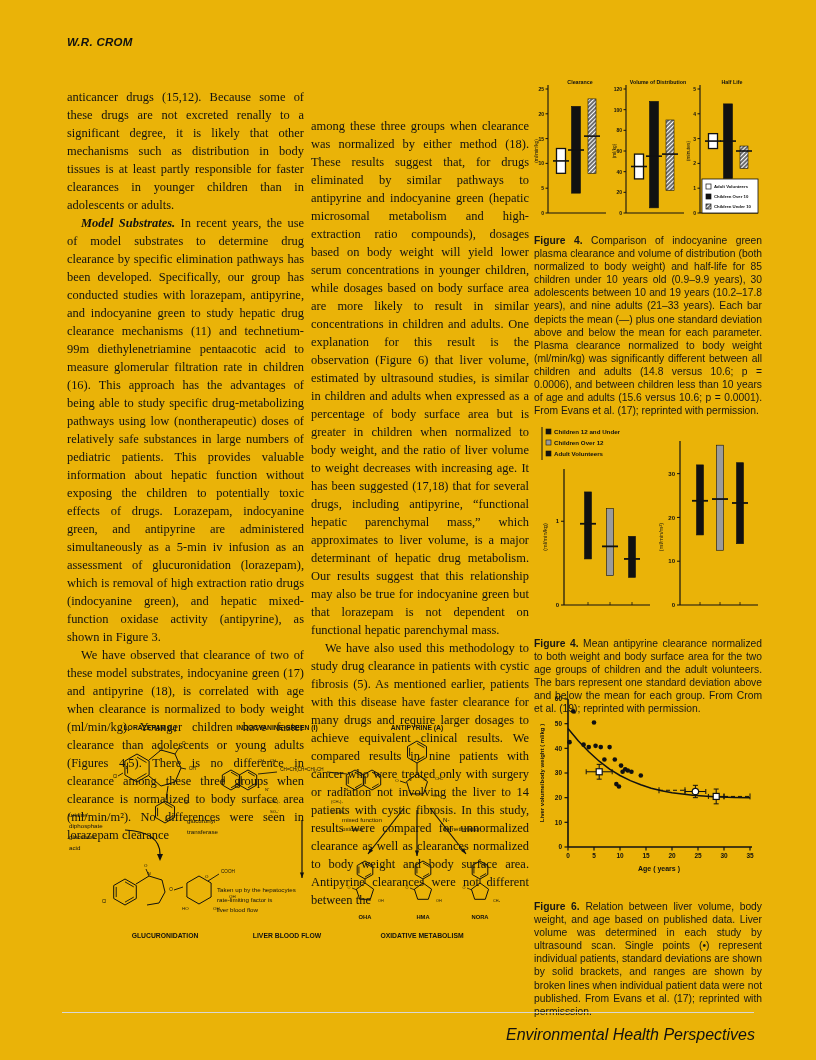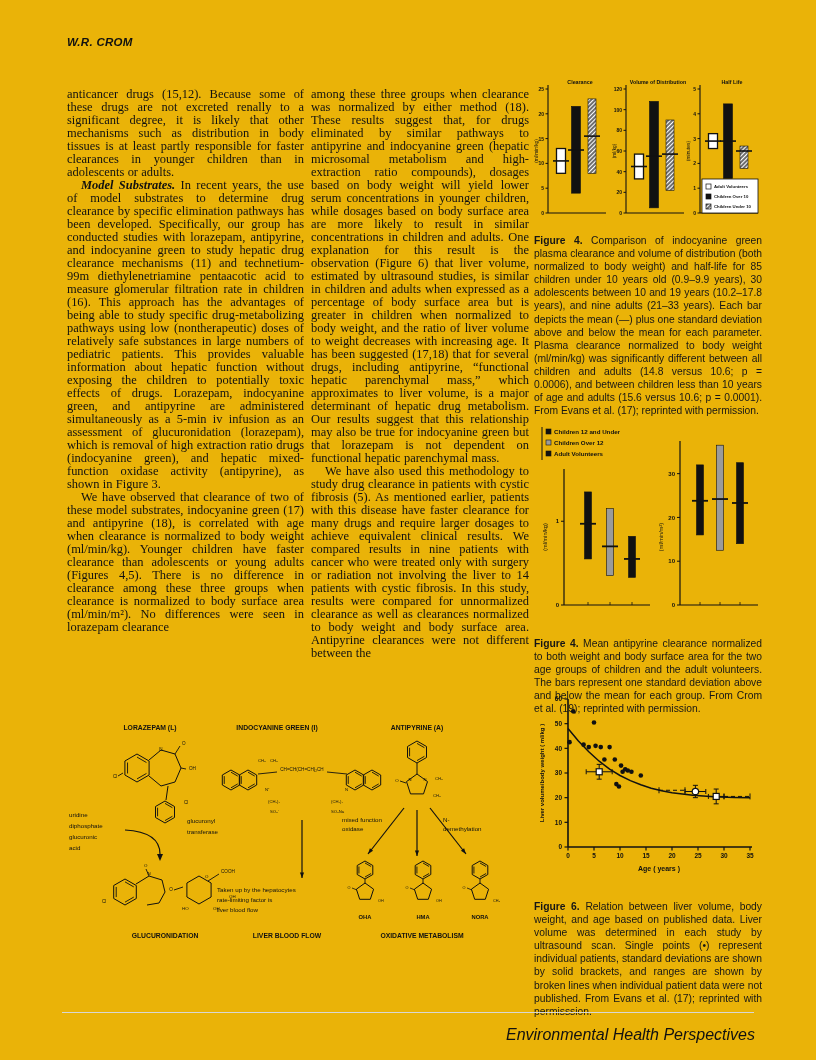--- a/index.html
+++ b/index.html
@@ -1,23 +1,23 @@
 <!DOCTYPE html>
 <html><head>
 <meta charset="utf-8">
 <style>
   html,body{margin:0;padding:0;background:#e8e8e6;}
   .page{position:relative;width:816px;height:1060px;background:#eab308;margin:0 auto;overflow:hidden;
         font-family:"Liberation Serif",serif;color:#111;}
   .running-head{position:absolute;left:67px;top:36px;font-family:"Liberation Sans",sans-serif;
         font-weight:bold;font-style:italic;font-size:11.5px;letter-spacing:.3px;}
-  .col{position:absolute;top:88px;text-align:justify;font-size:12.45px;line-height:13px;
+  .col{position:absolute;top:88px;text-align:justify;font-size:12.45px;line-height:18px;
         -webkit-hyphens:none;hyphens:none;word-spacing:.2px;}
   .col-left{left:67px;width:237px;height:632px;}
-  .col-mid{left:311px;width:218px;height:668px;}
+  .col-mid{left:311px;width:218px;height:668px;margin-top:29px;}
   .col p{margin:0;}
   .col p.ind{text-indent:14px;}
   .lead{font-weight:bold;font-style:italic;}
   .col-right{position:absolute;left:534px;top:75px;width:228px;}
   .figblock{position:absolute;left:0;width:228px;}
   .caption{font-family:"Liberation Sans",sans-serif;font-size:10.3px;line-height:13.1px;
         text-align:justify;margin:3px 0 0 0;color:#161616;}
   .cap-lead{font-weight:bold;}
   #fig3-art{position:absolute;left:65px;top:720px;width:470px;height:230px;}
   .fig3-cap{position:absolute;left:67px;top:953px;width:468px;font-size:10.6px;text-align:left;}

